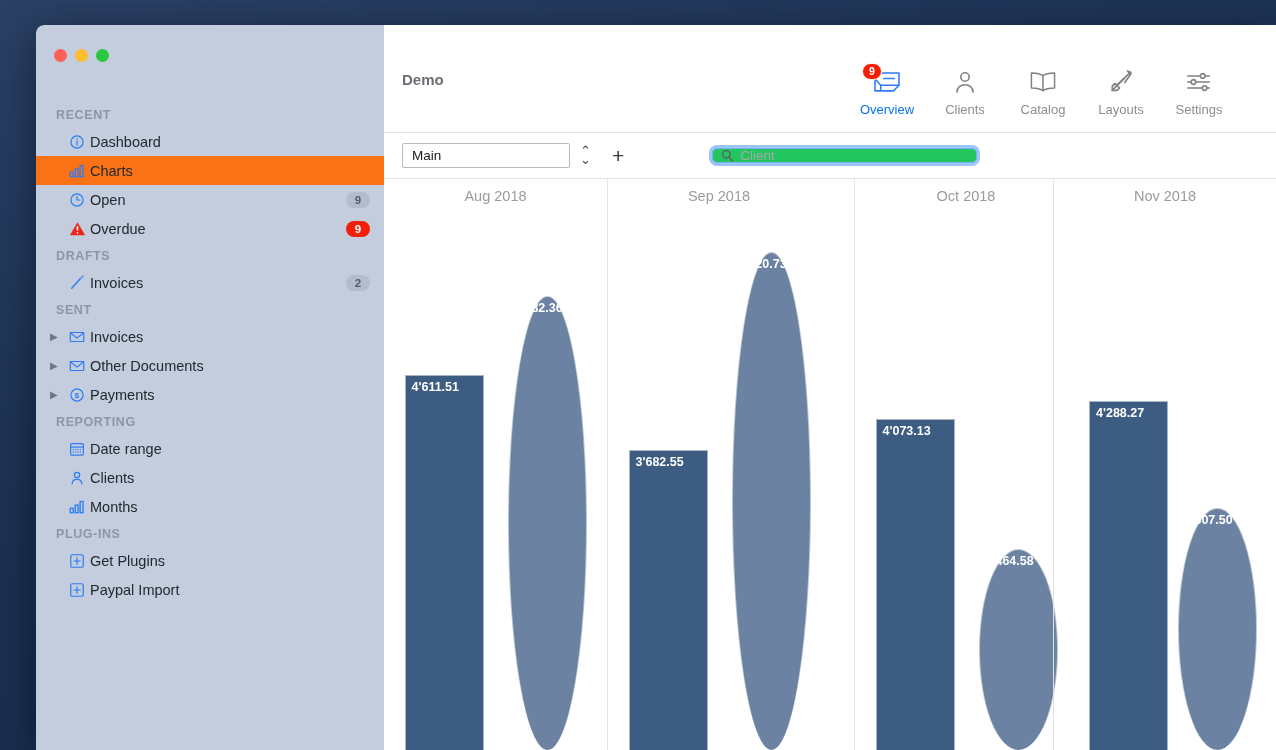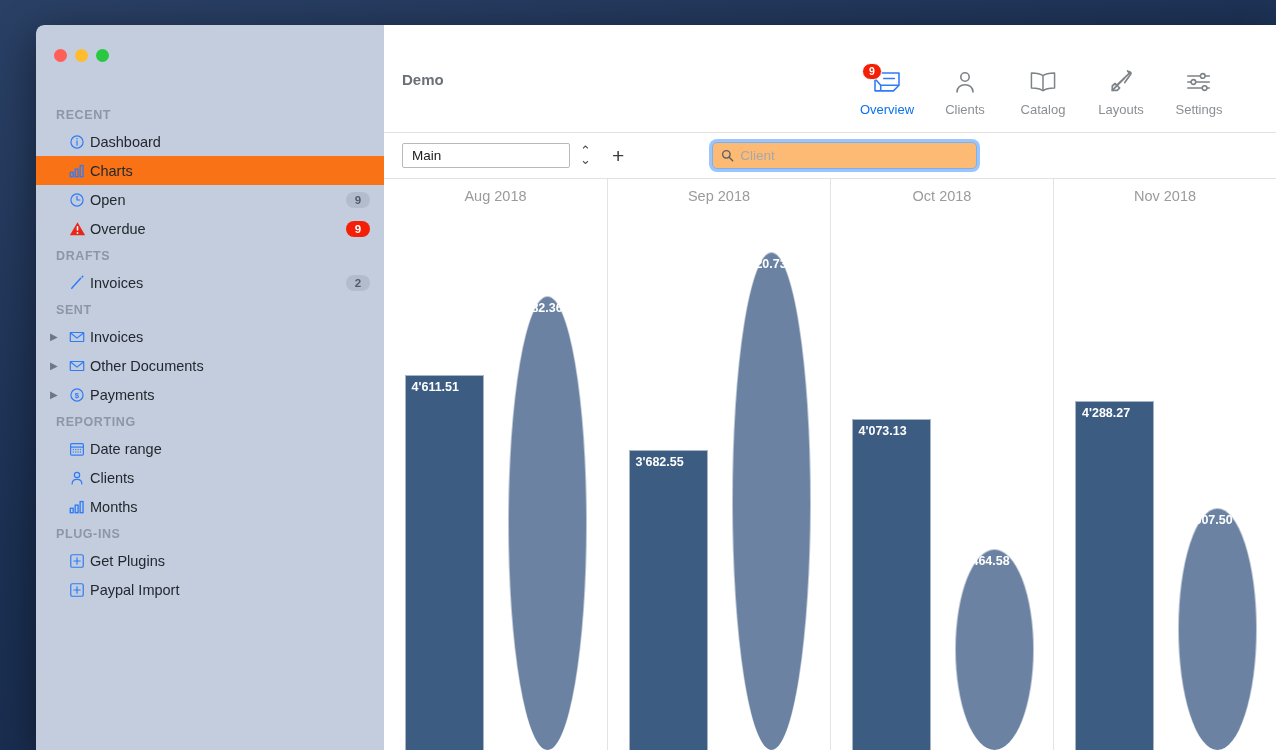--- a/index.html
+++ b/index.html
@@ -96,22 +96,22 @@
   }
   #preset-select {
     width: 168px; height: 25px; border:1px solid #b9b9b9; border-radius:2px;
     background:#fff; font-size:13.5px; color:#1b1b1b;
     display:flex; align-items:center; padding-left:9px;
   }
   #stepper { margin-left: 10px; color:#4a4a4a; display:flex; flex-direction:column;
     line-height:.62; font-size:13px; align-items:center; }
   #add-btn { margin-left: 21px; font-size: 21px; color:#3c3c3c; line-height:1; font-weight:300;}
   #search-wrap {
-    margin-left: 88px; width: 265px; height: 27px;
-    border-radius: 5px; background:#fdba74;
+    margin-left: 88px; width: 265px; height: 15px;
+    border-radius: 5px; background:#22c55e;
     border: 1px solid #7cb0f2;
     box-shadow: 0 0 0 3px rgba(71,151,247,.55);
     display:flex; align-items:center; padding: 0 8px;
   }
   #search-wrap .mag { color:#5b5f64; margin-right:6px; display:flex; }
   #search-input {
     border:none; outline:none; font-size:13.5px; color:#222;
     width:100%; background:transparent; font-family:"Liberation Sans", sans-serif;
   }
   #search-input::placeholder { color:#a6a8ab; }
@@ -408,32 +408,32 @@
         </div>
         <div class="col" style="left: 223px; width: 223px;">
           <div class="col-title">Sep 2018</div>
           <div class="bar dark" style="left: 20.5px; width: 79px; height: 299.623px;">
             <span class="bar-label">3'682.55</span>
           </div>
           <div class="bar light" style="left: 123.5px; width: 79px; height: 498px;">
             <span class="bar-label">6'120.73</span>
           </div>
         </div>
-        <div class="col" style="left: 446px; width: 223px; padding-left: 28px;">
+        <div class="col" style="left: 470px; width: 223px; padding-left: 28px;">
           <div class="col-title">Oct 2018</div>
           <div class="bar dark" style="left: 20.5px; width: 79px; height: 331.401px;">
             <span class="bar-label">4'073.13</span>
           </div>
           <div class="bar light" style="left: 123.5px; width: 79px; height: 200.525px;">
             <span class="bar-label">6'464.58</span>
           </div>
         </div>
         <div class="col" style="left: 669px; width: 223px;">
           <div class="col-title">Nov 2018</div>
-          <div class="bar dark" style="left: 21px; width: 79px; height: 348.906px;">
+          <div class="bar dark" style="left: 35px; width: 79px; height: 348.906px;">
             <span class="bar-label">4'288.27</span>
           </div>
           <div class="bar light" style="left: 123.5px; width: 79px; height: 241.64px;">
             <span class="bar-label">2'607.50</span>
           </div>
         </div>
       </div>
 
   </div>
 </div>

